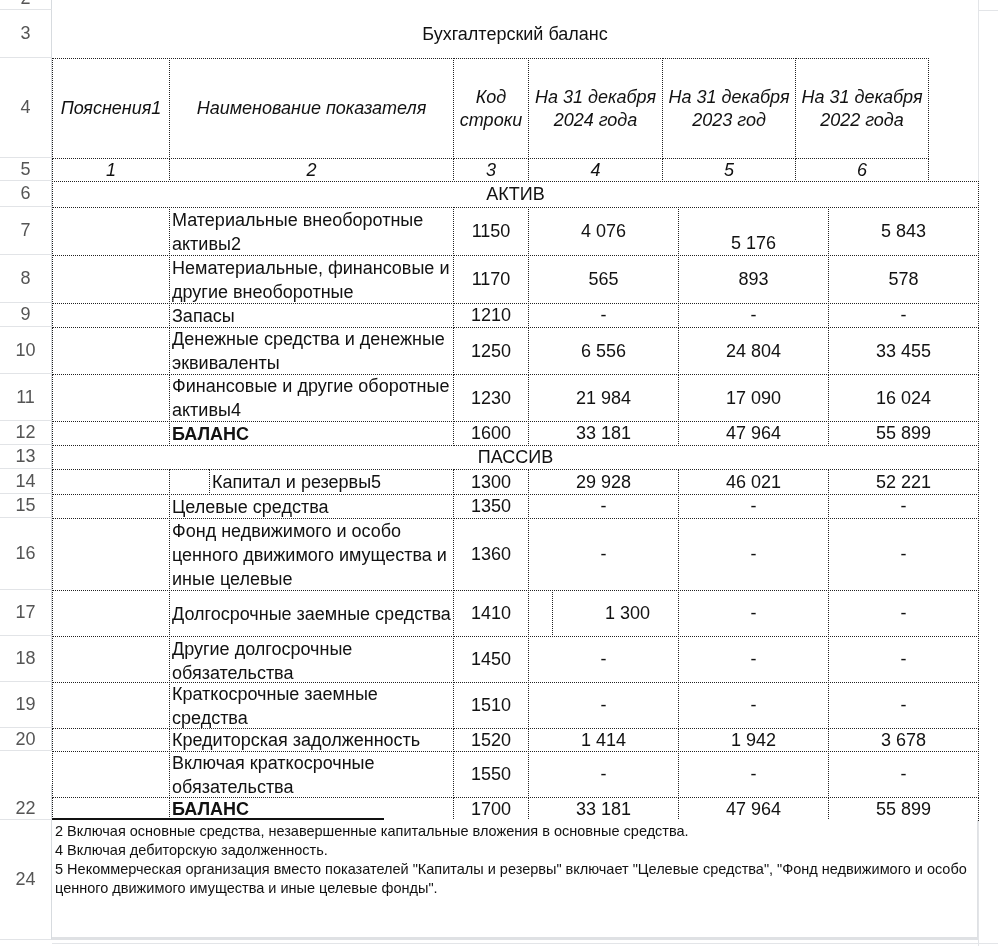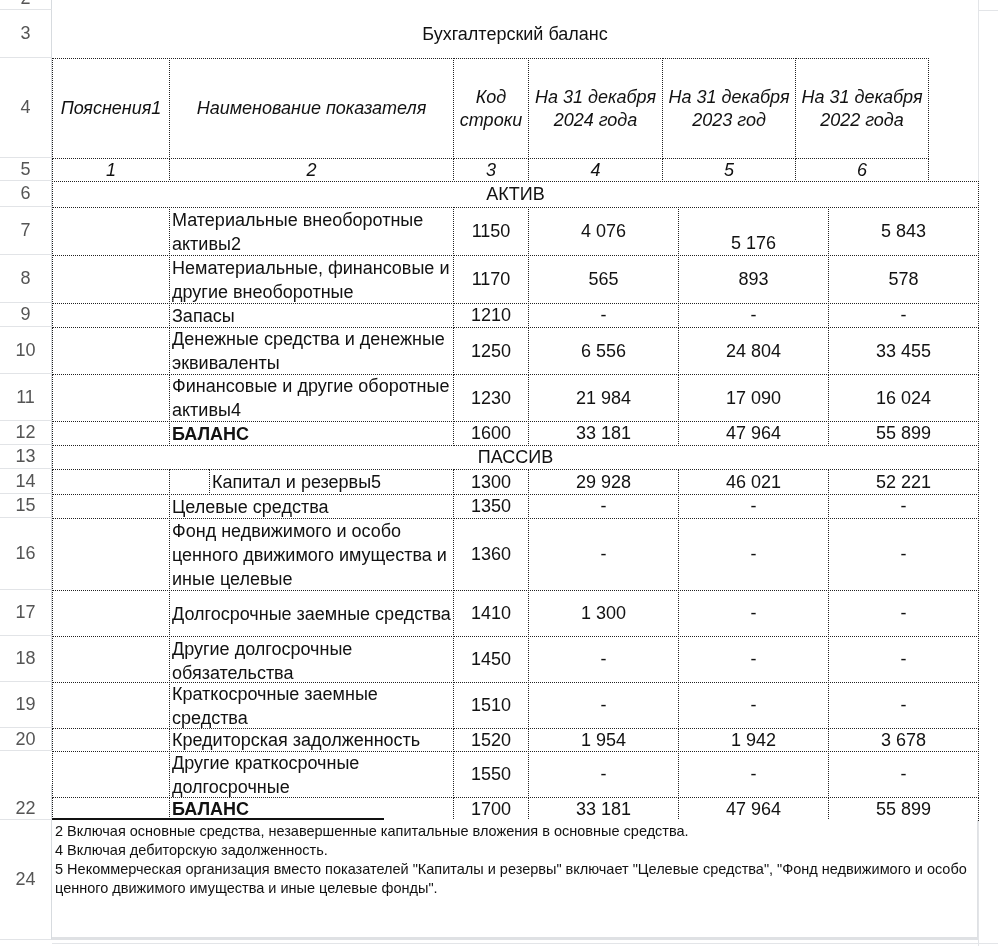--- a/index.html
+++ b/index.html
@@ -297,21 +297,21 @@
     <div class="cell dot c" style="left: 828px; top: 518px; width: 151px; height: 73px;">
       <span>-</span>
     </div>
     <div class="cell dot l" style="left: 52px; top: 590px; width: 118px; height: 47px;"></div>
     <div class="cell dot l" style="left: 169px; top: 590px; width: 285px; height: 47px; align-items: center; line-height: 24px;">
       <span>Долгосрочные заемные средства</span>
     </div>
     <div class="cell dot c" style="left: 453px; top: 590px; width: 76px; height: 47px;">
       <span>1410</span>
     </div>
-    <div class="cell dot c" style="left: 528px; top: 590px; width: 151px; height: 47px;">
+    <div class="cell dot c" style="left: 552px; top: 590px; width: 151px; height: 47px;">
       <span>1 300</span>
     </div>
     <div class="cell dot c" style="left: 678px; top: 590px; width: 151px; height: 47px;">
       <span>-</span>
     </div>
     <div class="cell dot c" style="left: 828px; top: 590px; width: 151px; height: 47px;">
       <span>-</span>
     </div>
     <div class="cell dot l" style="left: 52px; top: 636px; width: 118px; height: 47px;"></div>
     <div class="cell dot l" style="left: 169px; top: 636px; width: 285px; height: 47px; align-items: flex-start; line-height: 24px;">
@@ -346,31 +346,31 @@
       <span>-</span>
     </div>
     <div class="cell dot l" style="left: 52px; top: 728px; width: 118px; height: 24px;"></div>
     <div class="cell dot l" style="left: 169px; top: 728px; width: 285px; height: 24px; align-items: center; line-height: 24px;">
       <span>Кредиторская задолженность</span>
     </div>
     <div class="cell dot c" style="left: 453px; top: 728px; width: 76px; height: 24px;">
       <span>1520</span>
     </div>
     <div class="cell dot c" style="left: 528px; top: 728px; width: 151px; height: 24px;">
-      <span>1 954</span>
+      <span>1 414</span>
     </div>
     <div class="cell dot c" style="left: 678px; top: 728px; width: 151px; height: 24px;">
       <span>1 942</span>
     </div>
     <div class="cell dot c" style="left: 828px; top: 728px; width: 151px; height: 24px;">
       <span>3 678</span>
     </div>
     <div class="cell dot l" style="left: 52px; top: 751px; width: 118px; height: 47px;"></div>
     <div class="cell dot l" style="left: 169px; top: 751px; width: 285px; height: 47px; align-items: center; line-height: 24px;">
-      <span>Другие краткосрочные долгосрочные</span>
+      <span>Включая краткосрочные обязательства</span>
     </div>
     <div class="cell dot c" style="left: 453px; top: 751px; width: 76px; height: 47px;">
       <span>1550</span>
     </div>
     <div class="cell dot c" style="left: 528px; top: 751px; width: 151px; height: 47px;">
       <span>-</span>
     </div>
     <div class="cell dot c" style="left: 678px; top: 751px; width: 151px; height: 47px;">
       <span>-</span>
     </div>

